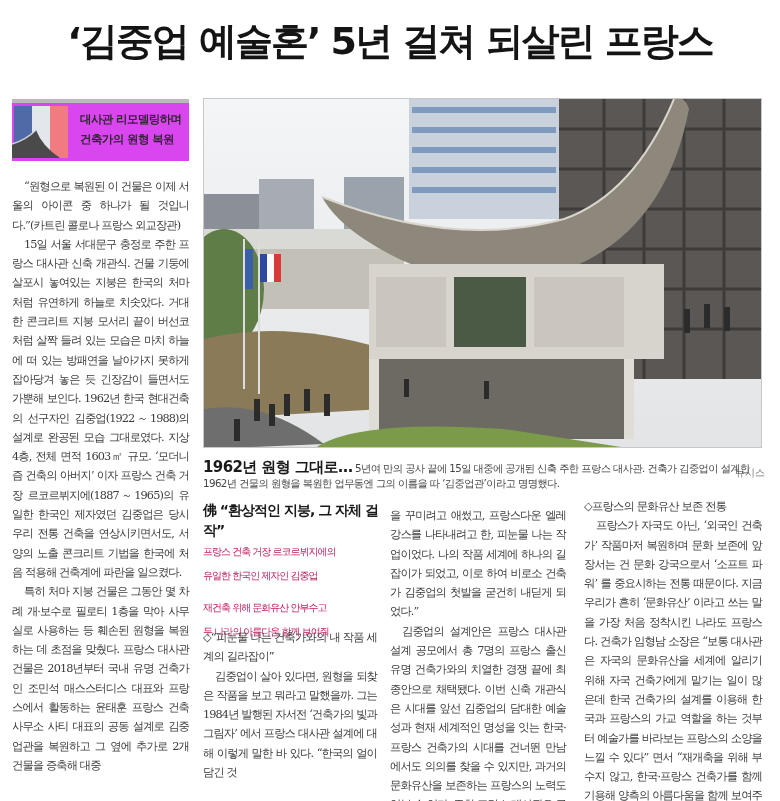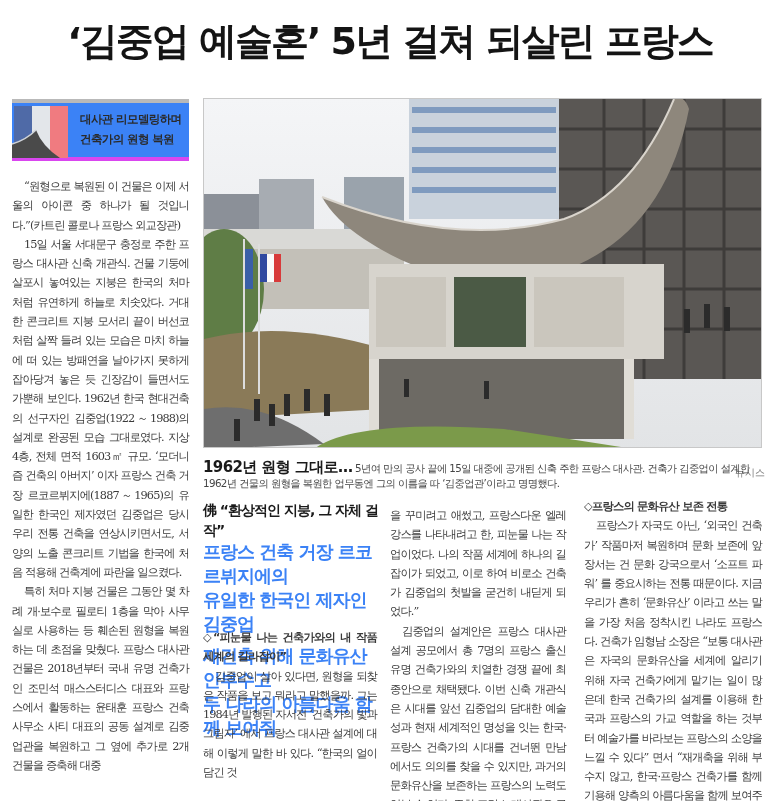--- a/index.html
+++ b/index.html
@@ -8,41 +8,41 @@
 
     .headline {
       position: absolute; left: 0; top: 14px; width: 780px; height: 54px;
       text-align: center; font-weight: bold; font-size: 38px; letter-spacing: -2px;
       color: #141414; line-height: 54px;
     }
 
     
     .kicker {
       position: absolute; left: 12px; top: 99px; width: 177px; height: 62px;
-      border-top: 4px solid #b9b9b9; border-bottom: 4px solid #d946ef;
-      background: #3b82f6;
+      border-top: 4px solid #b9b9b9; border-bottom: 8px solid #d946ef;
+      background: #d946ef;
     }
     .kicker .flag { position: absolute; left: 0; top: 3px; width: 56px; height: 52px; overflow: hidden; }
     .kicker .flag .b { position: absolute; left: 2px; top: 0; width: 18px; height: 52px; background: #4f6aa7; }
     .kicker .flag .w { position: absolute; left: 20px; top: 0; width: 18px; height: 52px; background: #e3e6ea; }
     .kicker .flag .r { position: absolute; left: 38px; top: 0; width: 18px; height: 52px; background: #f07b80; }
     .kicker .flag svg { position: absolute; left: 0; top: 0; }
     .kicker .kt {
       position: absolute; left: 68px; top: 6px; width: 110px;
       font-size: 11.5px; font-weight: bold; color: #2a2a2a; line-height: 20px; letter-spacing: -0.6px;
     }
 
     .col {
       position: absolute; font-family: "DejaVu Serif", "Liberation Serif", serif;
       font-size: 11.3px; line-height: 19.3px; color: #3a3a3a; letter-spacing: -0.9px;
       text-align: justify;
     }
     .col p { text-indent: 12px; }
     .col p.noindent { text-indent: 0; margin-top: 9px; }
-    .col .sub { font-family: "DejaVu Sans", sans-serif; font-weight: bold; color: #3a3a3a; text-indent: 0; letter-spacing: -0.8px; }
+    .col .sub { font-family: "DejaVu Sans", sans-serif; font-weight: normal; color: #3a3a3a; text-indent: 0; letter-spacing: -0.8px; }
 
     .col1 { left: 12px; top: 177px; width: 177px; }
     .col2 { left: 203px; top: 628px; width: 174px; }
     .col3 { left: 390px; top: 497px; width: 176px; }
     .col4 { left: 584px; top: 497px; width: 178px; }
 
     
     .photo {
       position: absolute; left: 203px; top: 98px; width: 559px; height: 350px;
       overflow: hidden; background: #e9eaec; border: 1px solid #c8c8c8;
@@ -54,21 +54,21 @@
       font-size: 10.3px; line-height: 15px; color: #444; letter-spacing: -0.6px;
     }
     .caption .lead { font-weight: bold; color: #1a1a1a; font-size: 15px; }
 
     
     .subhead {
       position: absolute; left: 203px; top: 500px; width: 176px;
       font-family: "DejaVu Sans", sans-serif; color: #333; letter-spacing: -1px;
     }
     .subhead .tag { font-size: 14px; font-weight: bold; color: #1a1a1a; line-height: 20px; }
-    .subhead .l { font-size: 18px; font-weight: bold; line-height: 24px; color: #3b82f6; }
+    .subhead .l { font-size: 10px; font-weight: normal; line-height: 24px; color: #be185d; }
     .subhead .gap { height: 8px; }
   </style>
 </head>
 <body>
 
 <div class="headline">‘김중업 예술혼’ 5년 걸쳐 되살린 프랑스</div>
 
 <div class="kicker">
   <div class="flag">
     <div class="b"></div>

